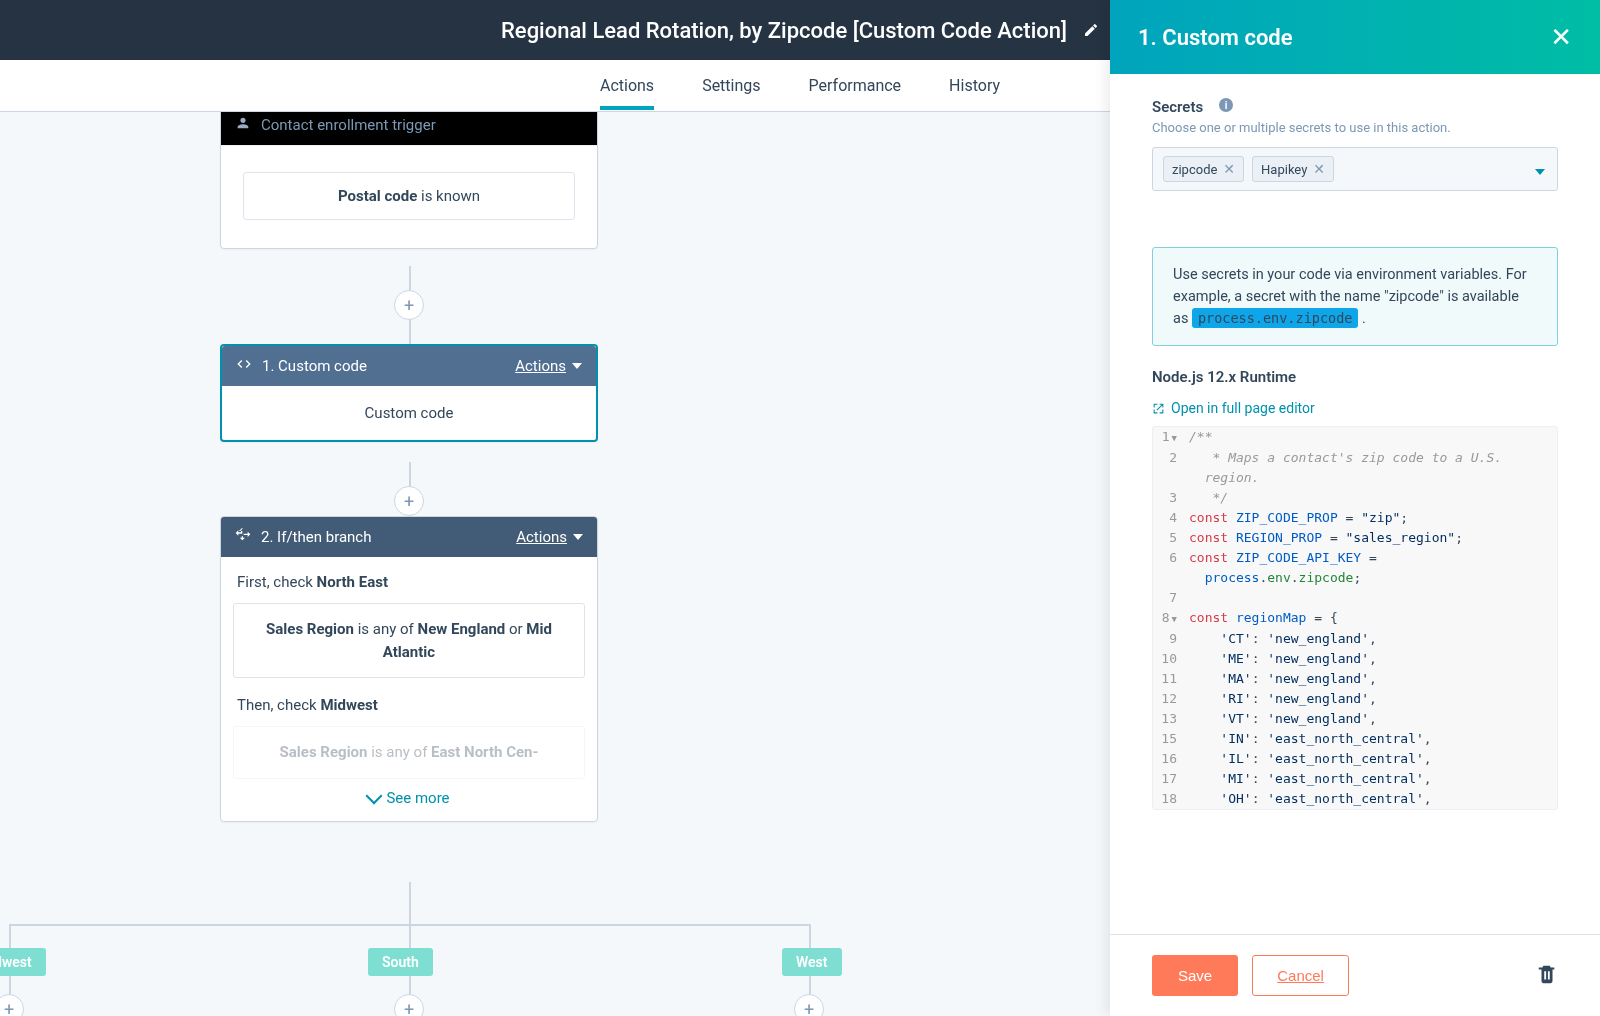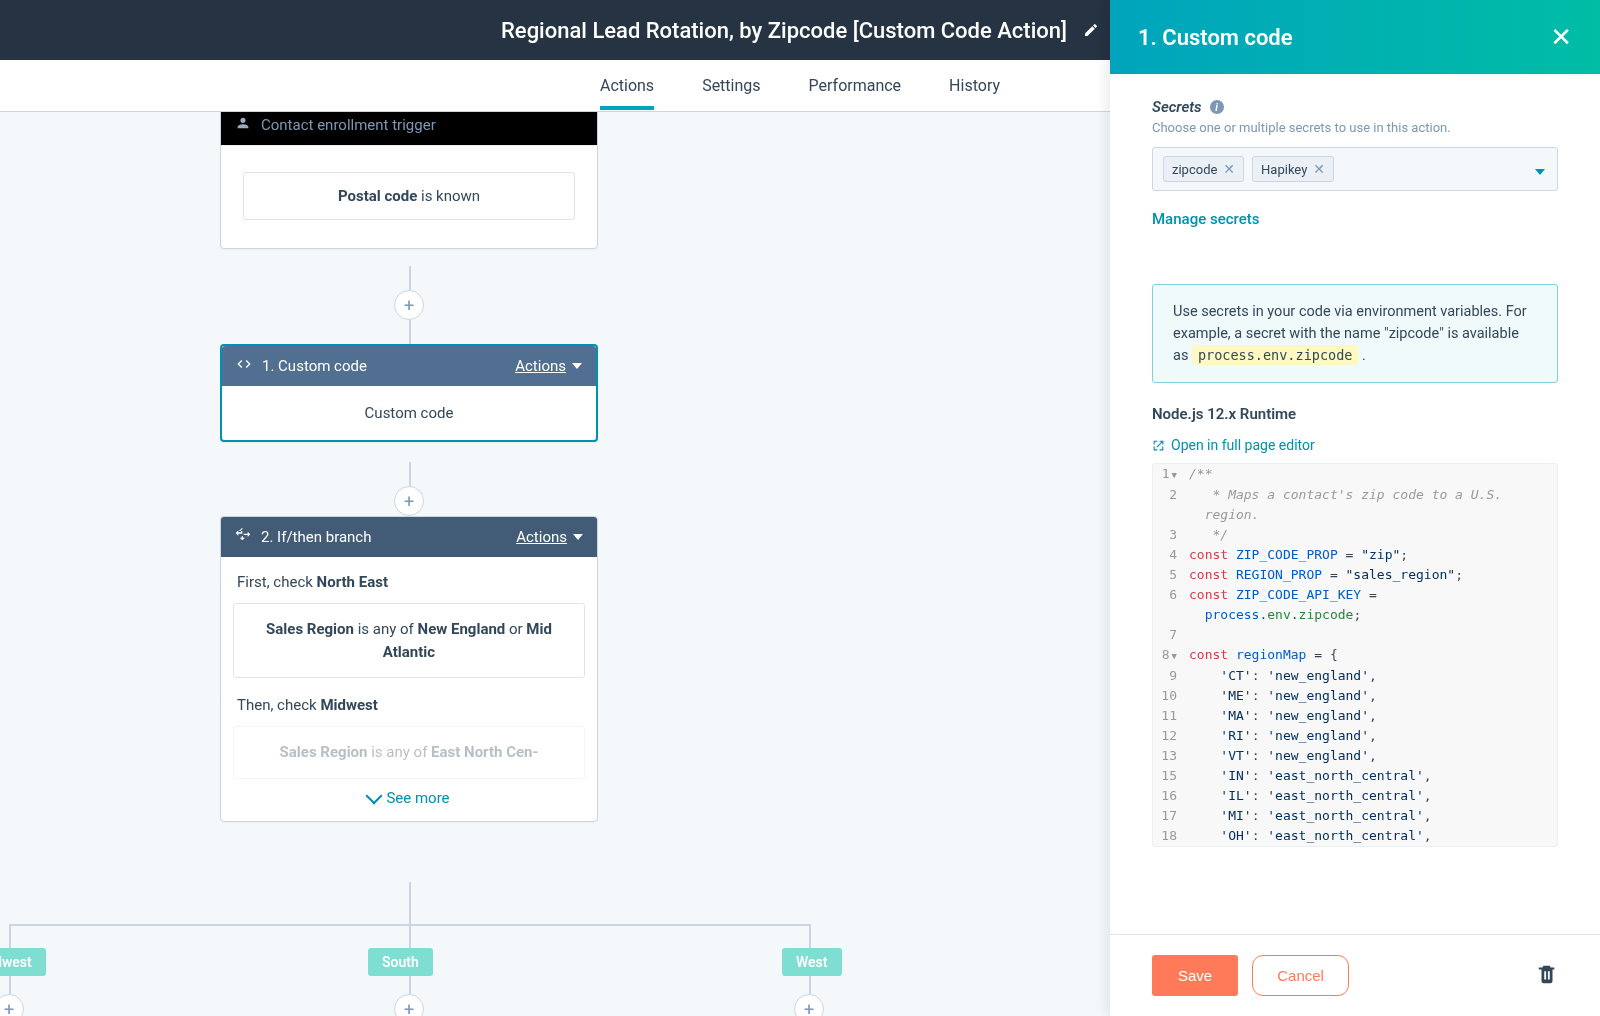--- a/index.html
+++ b/index.html
@@ -41,46 +41,46 @@
 
 .right-panel { position: absolute; right: 0; top: 0; bottom: 0; width: 490px; background: #fff; box-shadow: -4px 0 12px rgba(0,0,0,0.08); display: flex; flex-direction: column; }
 .panel-hdr { background: linear-gradient(90deg, #00a4bd, #00bda5); color: #fff; padding: 22px 28px; display: flex; align-items: center; justify-content: space-between; }
 .panel-hdr .ptitle { font-size: 22px; font-weight: 600; }
 .close-x { font-size: 26px; cursor: pointer; font-weight: 300; }
 .panel-tabs { display: flex; border-bottom: 1px solid #dfe3eb; }
 .panel-tabs .ptab { flex: 1; text-align: center; padding: 16px; font-size: 15px; color: #33475b; cursor: pointer; }
 .panel-tabs .ptab:first-child { border-right: 1px solid #dfe3eb; }
 .panel-tabs .ptab.inactive { background: #f5f8fa; color: #516f90; }
 .panel-body { flex: 1; padding: 24px 42px 0; overflow-y: auto; }
-.section-label { font-size: 15px; font-weight: 600; color: #33475b; display: flex; align-items: center; gap: 8px; font-style: italic; }
+.section-label { font-size: 15px; font-weight: 600; color: #33475b; display: flex; align-items: flex-start; gap: 16px; }
 .help-text { font-size: 13px; color: #7c98b6; margin-top: 4px; }
 .secrets-select { border: 1px solid #cbd6e2; border-radius: 3px; background: #f5f8fa; padding: 8px 10px; margin-top: 12px; display: flex; align-items: center; gap: 8px; position: relative; }
 .chip { background: #eaf0f6; border: 1px solid #cbd6e2; border-radius: 3px; padding: 4px 8px; font-size: 13px; display: flex; align-items: center; gap: 6px; }
 .chip .chip-x { color: #7c98b6; cursor: pointer; font-size: 14px; }
 .dropdown-caret { position: absolute; right: 12px; color: #0091ae; }
 .link { color: #0091ae; cursor: pointer; font-size: 15px; font-weight: 500; }
 .info-banner { border: 1px solid #7fd1de; background: #f0fafb; border-radius: 3px; padding: 16px 20px; font-size: 14.5px; line-height: 1.5; color: #33475b; }
-.info-banner code { background: #fef9c3; padding: 2px 6px; border-radius: 3px; font-family: Menlo, Monaco, monospace; font-size: 13.5px; }
+.info-banner code { background: #0ea5e9; padding: 2px 6px; border-radius: 3px; font-family: Menlo, Monaco, monospace; font-size: 13.5px; }
 .runtime-label { font-size: 15px; font-weight: 600; margin-top: 22px; }
 .open-editor { font-size: 14px; color: #0091ae; cursor: pointer; margin-top: 14px; display: flex; align-items: center; gap: 6px; }
 
 .code-editor { background: #f8f8f8; border: 1px solid #eaf0f6; border-radius: 3px; margin-top: 10px; font-family: Menlo, Monaco, Consolas, monospace; font-size: 13px; line-height: 20px; overflow: hidden; }
 .code-line { display: flex; }
 .gutter { width: 32px; text-align: right; padding-right: 8px; color: #999; user-select: none; flex-shrink: 0; }
 .gutter .fold { font-size: 9px; margin-left: 2px; }
 .code-content { white-space: pre; padding-left: 4px; }
 .c-comment { color: #999; font-style: italic; }
 .c-keyword { color: #d73a49; }
 .c-var { color: #005cc5; }
 .c-string { color: #032f62; }
 .c-prop { color: #22863a; }
 
 .panel-footer { border-top: 1px solid #dfe3eb; padding: 20px 42px; display: flex; align-items: center; gap: 14px; }
 .btn-save { background: #ff7a59; color: #fff; border: none; padding: 12px 26px; font-size: 15px; border-radius: 3px; cursor: pointer; }
-.btn-cancel { background: #fff; color: #ff7a59; border: 1px solid #ff7a59; padding: 11px 24px; font-size: 15px; border-radius: 11px; cursor: pointer; }
+.btn-cancel { background: #fff; color: #ff7a59; border: 1px solid #ff7a59; padding: 11px 24px; font-size: 15px; border-radius: 3px; cursor: pointer; text-decoration: underline; }
 .trash { margin-left: auto; cursor: pointer; color: #33475b; }
 
 .info-circle { width: 14px; height: 14px; border-radius: 50%; background: #7c98b6; color: #fff; font-size: 10px; display: inline-flex; align-items: center; justify-content: center; font-weight: bold; }
 
 .icon-svg { width: 16px; height: 16px; fill: currentColor; flex-shrink: 0; }
 .caret-down { width: 0; height: 0; border-left: 5px solid transparent; border-right: 5px solid transparent; border-top: 6px solid currentColor; display: inline-block; }
 .chev-down { width: 12px; height: 12px; border: 2px solid currentColor; border-top: none; border-left: none; transform: rotate(45deg); display: inline-block; margin-top: -4px; }
 
 
 .branch-body { padding: 16px 12px 0; text-align: left; }
@@ -216,23 +216,20 @@
       <span class="chip">
         <span>zipcode</span>
         <span class="chip-x">✕</span>
       </span>
       <span class="chip">
         <span>Hapikey</span>
         <span class="chip-x">✕</span>
       </span>
       <span class="dropdown-caret"><span class="caret-down"></span></span>
     </div>
-    <div style="margin-top:18px;">
-      <span class="link">Manage secrets</span>
-    </div>
 
     <div class="info-banner" style="margin-top:56px;">
       <span>Use secrets in your code via environment variables. For example, a secret with the name "zipcode" is available as </span><code>process.env.zipcode</code><span> .</span>
     </div>
 
     <div class="runtime-label">Node.js 12.x Runtime</div>
     <div class="open-editor">
       <svg class="icon-svg" viewBox="0 0 24 24" style="width:13px;height:13px;fill:#0091ae">
           <path d="M21 3h-7v2h3.6l-9.3 9.3 1.4 1.4L19 6.4V10h2V3zM5 5h5V3H3v7h2V5zm14 14h-5v2h7v-7h-2v5zM5 14H3v7h7v-2H5v-5z"></path>
         </svg>

